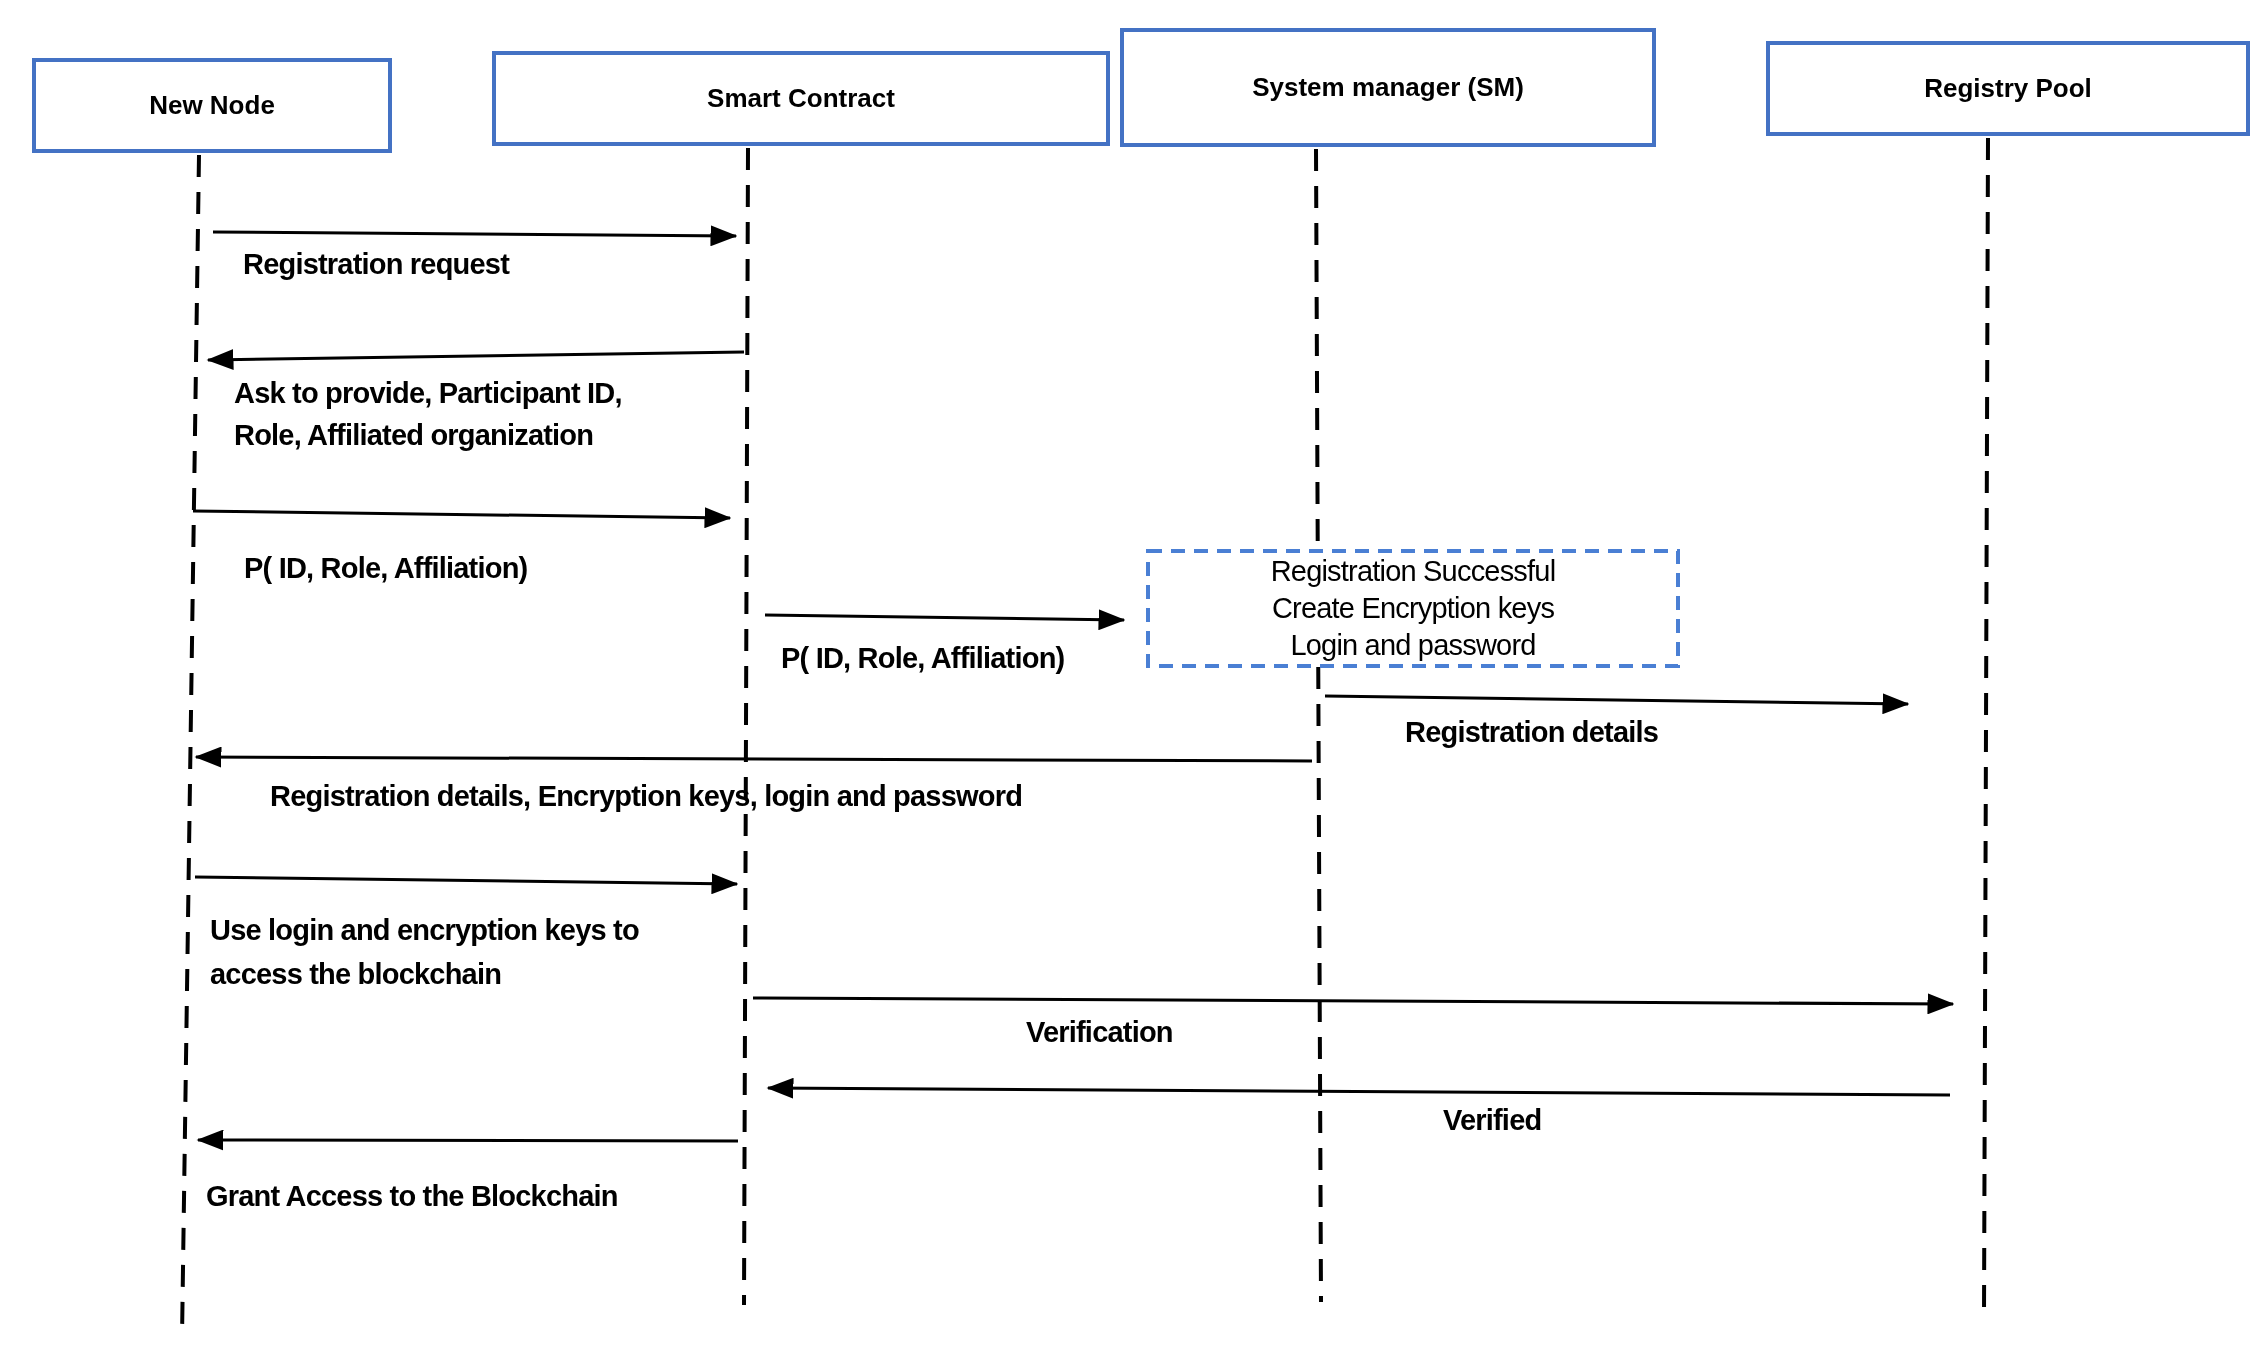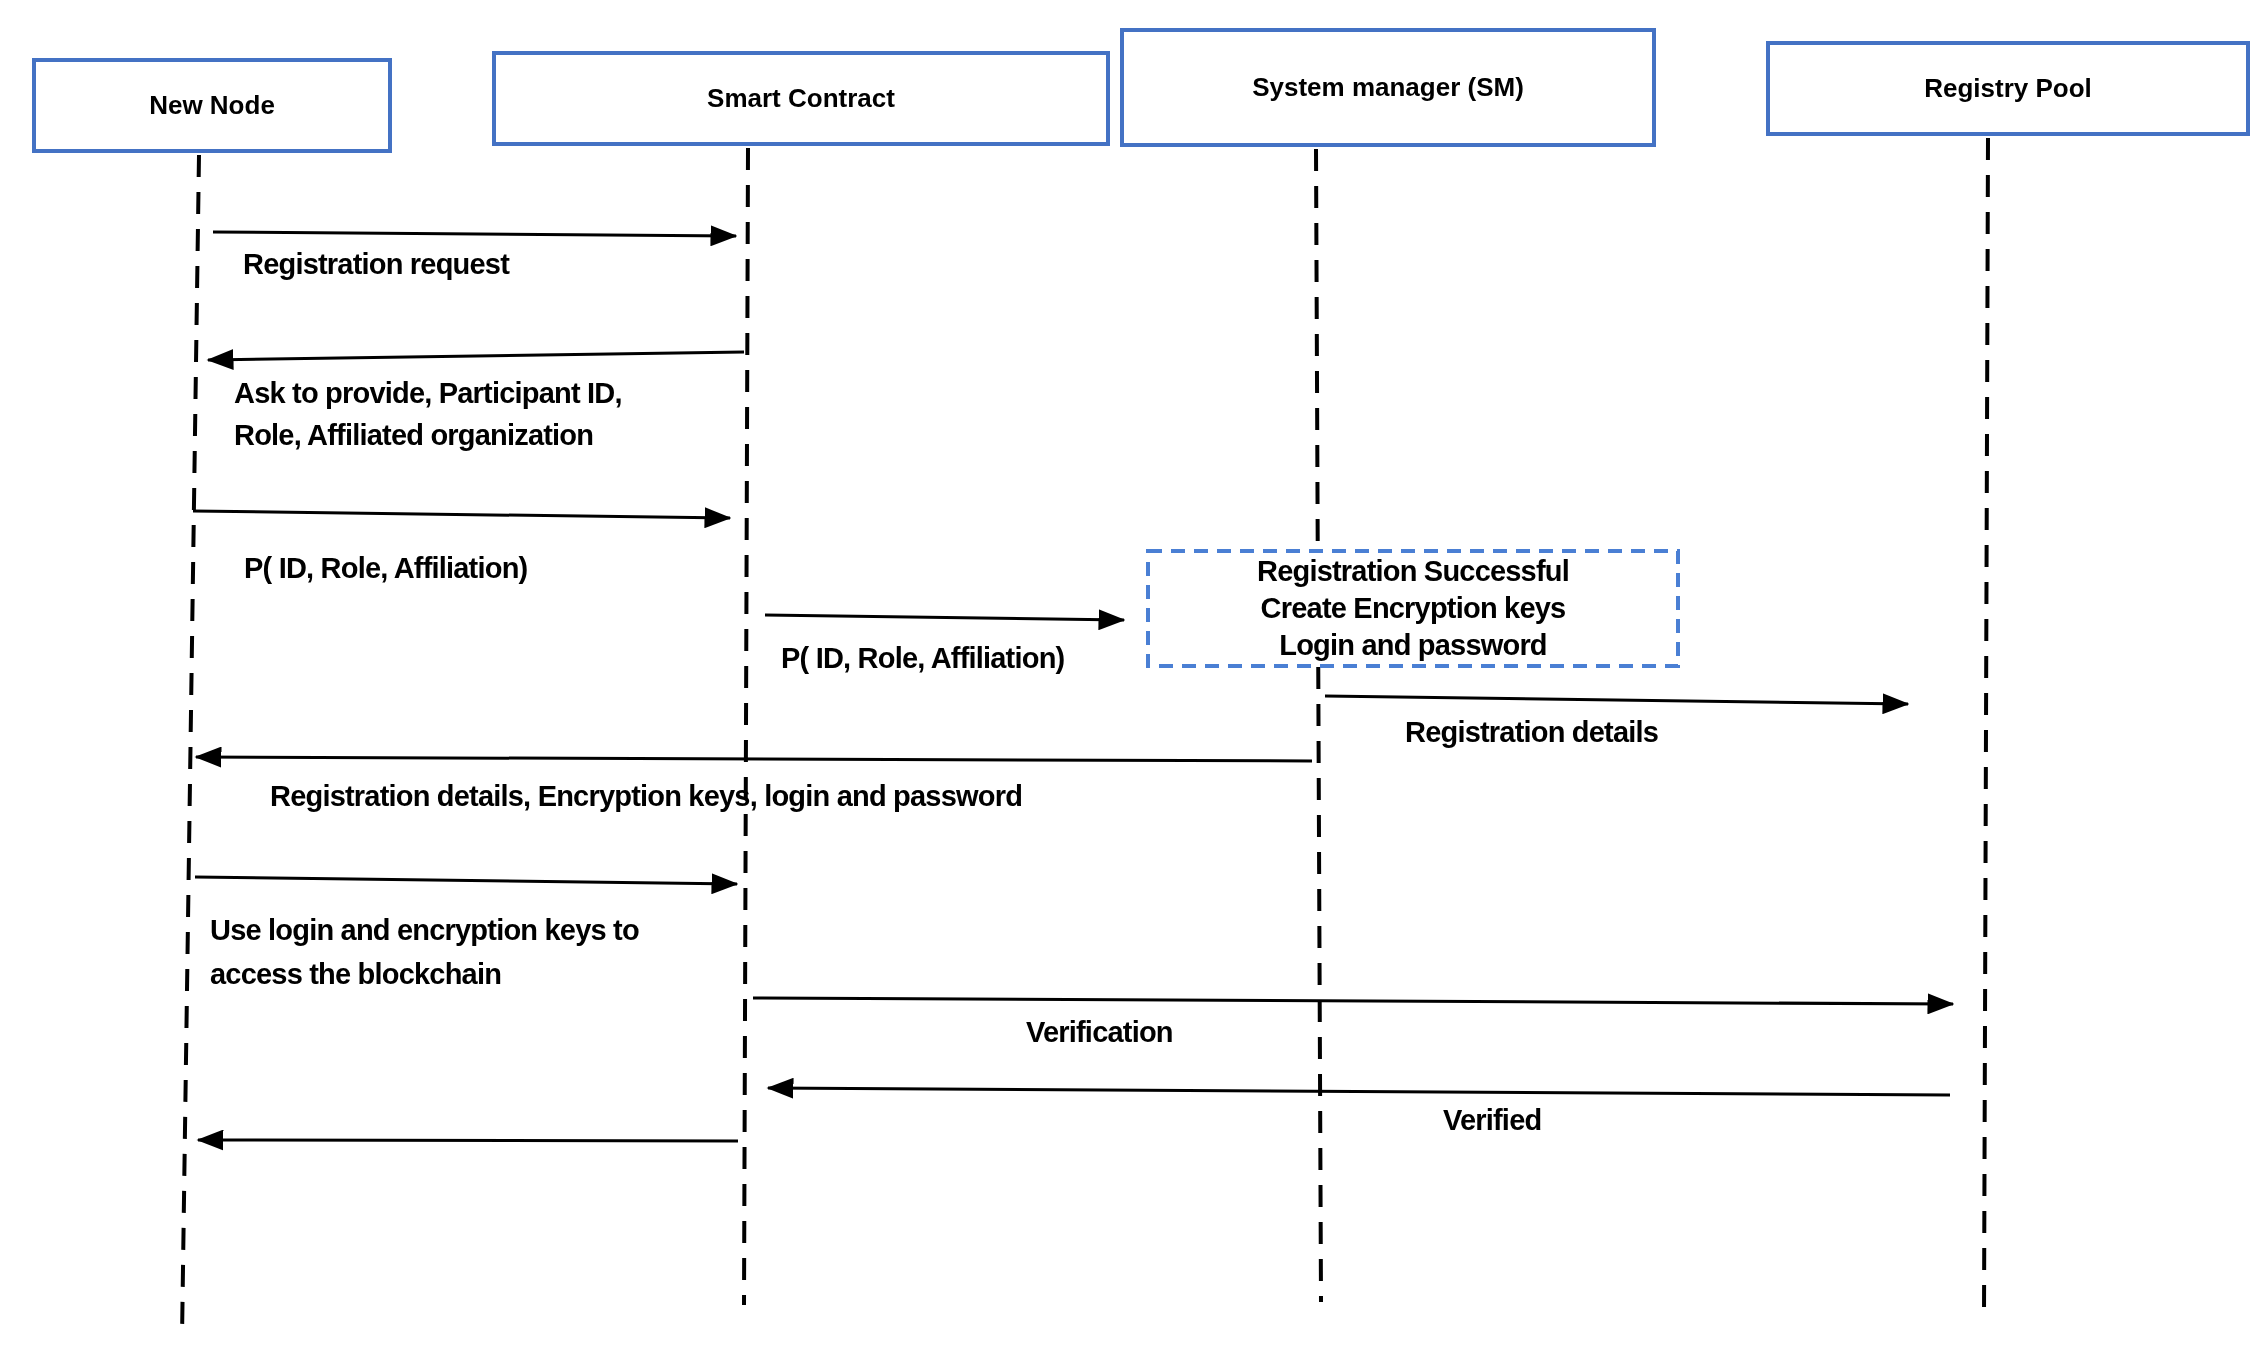--- a/index.html
+++ b/index.html
@@ -33,21 +33,21 @@
     font-size:29px;font-weight:bold;letter-spacing:-0.8px;
     line-height:36px;white-space:nowrap;
     z-index:3;
   }
   .msg.two{line-height:42px;}
   .msg.two-wide{line-height:44px;}
   .note-text{
     position:absolute;
     left:1148px;top:551px;width:530px;height:115px;
     display:flex;flex-direction:column;align-items:center;justify-content:center;
-    font-size:29px;font-weight:bold;letter-spacing:-0.8px;line-height:37px;
+    font-size:29px;font-weight:normal;letter-spacing:-0.8px;line-height:37px;
     white-space:nowrap;
     z-index:3;
   }
   svg .lifeline{stroke:var(--arrow);stroke-width:4;stroke-dasharray:22 15;fill:none;}
   svg .arrow{stroke:var(--arrow);stroke-width:3;fill:none;}
   svg .note-rect{fill:var(--bg);stroke:var(--note-border);stroke-width:4;stroke-dasharray:14 9;}
 </style>
 </head>
 <body>
 
@@ -129,14 +129,17 @@
   </div>
 
   <div class="msg" style="left:1026px;top:1014px;">
     <div>Verification</div>
   </div>
 
   <div class="msg" style="left:1443px;top:1102px;">
     <div>Verified</div>
   </div>
 
+  <div class="msg" style="left:206px;top:1178px;">
+    <div>Grant Access to the Blockchain</div>
+  </div>
 
 </div>
 
 </body></html>

